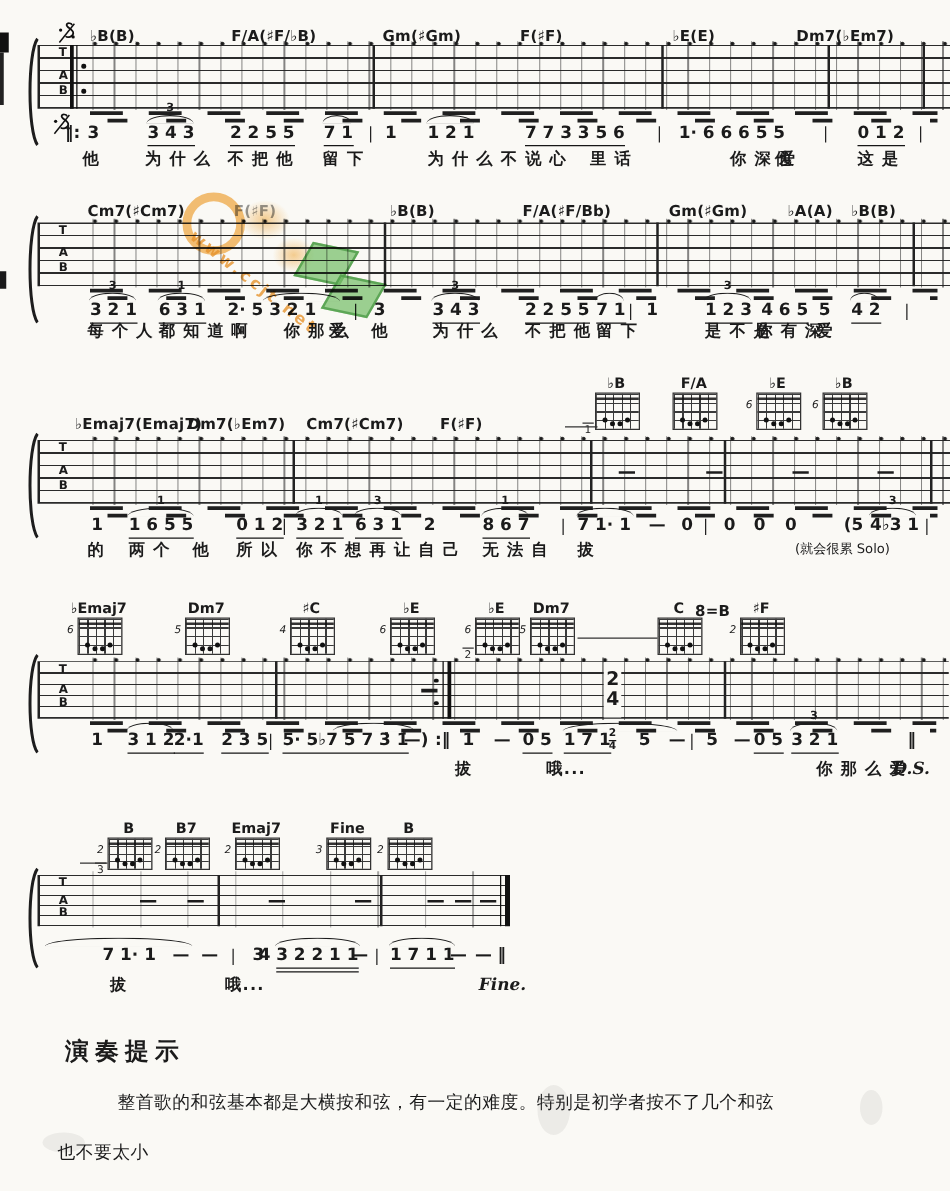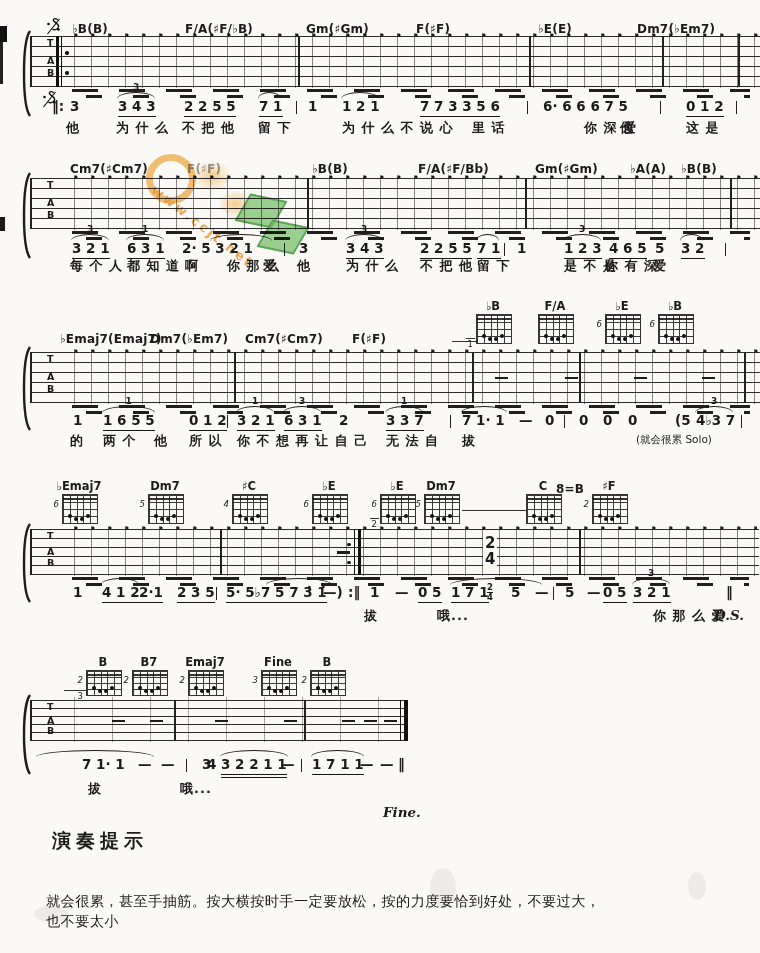--- a/index.html
+++ b/index.html
@@ -68,21 +68,21 @@
   <div class="abs" id="wm">
     <div class="wmring" style="left:146px;top:154px;"></div>
     <div class="wmblob" style="left:192px;top:160px;width:40px;height:32px;"></div>
     <div class="wmblob" style="left:218px;top:190px;width:34px;height:28px;"></div>
     <div class="wmtext" style="left:158px;top:182px;">www.ccjt.net</div>
     <div class="wmgreen" style="left:242px;top:196px;"></div>
     <div class="wmgreen" style="left:264px;top:222px;"></div>
   </div>
 
   <div class="abs title" style="left:52px;top:828px;">演奏提示</div>
-  <div class="abs para" style="left:46px;top:892px;">就会很累，甚至手抽筋。按大横按时手一定要放松，按的力度要恰到好处，不要过大，</div>
+  <div class="abs para" style="left:94px;top:872px;">整首歌的和弦基本都是大横按和弦，有一定的难度。特别是初学者按不了几个和弦</div>
   <div class="abs para" style="left:46px;top:912px;">也不要太小</div>
 
   <div class="abs" style="left:0;top:26px;width:7px;height:16px;background:#111;"></div>
   <div class="abs" style="left:0;top:42px;width:3px;height:42px;background:#222;"></div>
   <div class="abs" style="left:0;top:217px;width:5px;height:14px;background:#1a1a1a;"></div>
   <div class="abs smudge" style="left:34px;top:906px;width:34px;height:16px;"></div>
   <div class="abs smudge" style="left:430px;top:868px;width:26px;height:40px;"></div>
   <div class="abs smudge" style="left:688px;top:872px;width:18px;height:28px;"></div>
 <div class="abs" style="left: 19px; top: 30px;"><svg width="12" height="87" viewBox="0 0 12 87">
         <path d="M11,1 C3,12 3,75 11,86" fill="none" stroke="#1d1d1d" stroke-width="2.4"></path>
@@ -128,21 +128,21 @@
     <div class="abs tupEl" style="left: 133px; top: 83px;">3</div>
     <div class="abs num u1" style="left: 184px; top: 100px;">2 2 5 5</div>
     <div class="abs num u1" style="left: 259px; top: 100px;">7 1</div>
     <div class="abs arcEl" style="left: 258px; top: 92px; width: 23px;"></div>
     <div class="abs nbar" style="left: 296px; top: 101px;"></div>
     <div class="abs num" style="left: 308px; top: 100px;">1</div>
     <div class="abs num" style="left: 342px; top: 100px;">1 2 1</div>
     <div class="abs arcEl" style="left: 341px; top: 92px; width: 38px;"></div>
     <div class="abs num u1" style="left: 420px; top: 100px;">7 7 3 3 5 6</div>
     <div class="abs nbar" style="left: 527px; top: 101px;"></div>
-    <div class="abs num" style="left: 543px; top: 100px;">6· 6 6 6 7 5</div>
+    <div class="abs num" style="left: 543px; top: 100px;">1· 6 6 6 5 5</div>
     <div class="abs nbar" style="left: 660px; top: 101px;"></div>
     <div class="abs num u1" style="left: 686px; top: 100px;">0 1 2</div>
     <div class="abs nbar" style="left: 736px; top: 101px;"></div>
     <div class="abs lyr" style="left: 66px; top: 121px;">他</div>
     <div class="abs lyr" style="left: 116px; top: 121px;">为 什 么</div>
     <div class="abs lyr" style="left: 182px; top: 121px;">不 把 他</div>
     <div class="abs lyr" style="left: 258px; top: 121px;">留 下</div>
     <div class="abs lyr" style="left: 342px; top: 121px;">为 什 么 不 说 心</div>
     <div class="abs lyr" style="left: 472px; top: 121px;">里 话</div>
     <div class="abs lyr" style="left: 584px; top: 121px;">你 深 爱</div>
@@ -185,21 +185,21 @@
     <div class="abs num u1" style="left: 420px; top: 242px;">2 2 5 5</div>
     <div class="abs num u1" style="left: 477px; top: 242px;">7 1</div>
     <div class="abs arcEl" style="left: 476px; top: 234px; width: 23px;"></div>
     <div class="abs nbar" style="left: 504px; top: 243px;"></div>
     <div class="abs num" style="left: 517px; top: 242px;">1</div>
     <div class="abs num u1" style="left: 564px; top: 242px;">1 2 3</div>
     <div class="abs arcEl" style="left: 563px; top: 234px; width: 38px;"></div>
     <div class="abs tupEl" style="left: 579px; top: 225px;">3</div>
     <div class="abs num u1" style="left: 609px; top: 242px;">4 6 5</div>
     <div class="abs num" style="left: 655px; top: 242px;">5</div>
-    <div class="abs num u1" style="left: 681px; top: 242px;">3 2</div>
+    <div class="abs num u1" style="left: 681px; top: 242px;">4 2</div>
     <div class="abs arcEl" style="left: 680px; top: 234px; width: 23px;"></div>
     <div class="abs nbar" style="left: 725px; top: 243px;"></div>
     <div class="abs lyr" style="left: 70px; top: 259px;">每 个 人</div>
     <div class="abs lyr" style="left: 127px; top: 259px;">都 知 道</div>
     <div class="abs lyr" style="left: 185px; top: 259px;">啊</div>
     <div class="abs lyr" style="left: 227px; top: 259px;">你 那 么</div>
     <div class="abs lyr" style="left: 263px; top: 259px;">爱</div>
     <div class="abs lyr" style="left: 297px; top: 259px;">他</div>
     <div class="abs lyr" style="left: 346px; top: 259px;">为 什 么</div>
     <div class="abs lyr" style="left: 420px; top: 259px;">不 把 他</div>
@@ -275,34 +275,34 @@
     <div class="abs tupEl" style="left: 125.5px; top: 397px;">1</div>
     <div class="abs num u1" style="left: 189px; top: 414px;">0 1 2</div>
     <div class="abs nbar" style="left: 227px; top: 415px;"></div>
     <div class="abs num u1" style="left: 237px; top: 414px;">3 2 1</div>
     <div class="abs arcEl" style="left: 236px; top: 406px; width: 38px;"></div>
     <div class="abs tupEl" style="left: 252px; top: 397px;">1</div>
     <div class="abs num u1" style="left: 284px; top: 414px;">6 3 1</div>
     <div class="abs arcEl" style="left: 283px; top: 406px; width: 38px;"></div>
     <div class="abs tupEl" style="left: 299px; top: 397px;">3</div>
     <div class="abs num" style="left: 339px; top: 414px;">2</div>
-    <div class="abs num u1" style="left: 386px; top: 414px;">3 3 7</div>
+    <div class="abs num u1" style="left: 386px; top: 414px;">8 6 7</div>
     <div class="abs arcEl" style="left: 385px; top: 406px; width: 38px;"></div>
     <div class="abs tupEl" style="left: 401px; top: 397px;">1</div>
     <div class="abs nbar" style="left: 450px; top: 415px;"></div>
     <div class="abs num" style="left: 462px; top: 414px;">7 1· 1</div>
     <div class="abs arcEl" style="left: 461px; top: 406px; width: 46px;"></div>
     <div class="abs num" style="left: 519px; top: 414px;">—</div>
     <div class="abs num" style="left: 545px; top: 414px;">0</div>
     <div class="abs nbar" style="left: 564px; top: 415px;"></div>
     <div class="abs num" style="left: 579px; top: 414px;">0</div>
     <div class="abs num" style="left: 603px; top: 414px;">0</div>
     <div class="abs num" style="left: 628px; top: 414px;">0</div>
     <div class="abs num" style="left: 675px; top: 414px;">(5</div>
-    <div class="abs num" style="left: 696px; top: 414px;">4♭3 7</div>
+    <div class="abs num" style="left: 696px; top: 414px;">4♭3 1</div>
     <div class="abs arcEl" style="left: 695px; top: 406px; width: 38px;"></div>
     <div class="abs tupEl" style="left: 711px; top: 397px;">3</div>
     <div class="abs nbar" style="left: 741px; top: 415px;"></div>
     <div class="abs lyr" style="left: 70px; top: 434px;">的</div>
     <div class="abs lyr" style="left: 103px; top: 434px;">两 个</div>
     <div class="abs lyr" style="left: 154px; top: 434px;">他</div>
     <div class="abs lyr" style="left: 189px; top: 434px;">所 以</div>
     <div class="abs lyr" style="left: 237px; top: 434px;">你 不 想 再 让 自 己</div>
     <div class="abs lyr" style="left: 386px; top: 434px;">无 法 自</div>
     <div class="abs lyr" style="left: 462px; top: 434px;">拔</div>
@@ -405,21 +405,21 @@
       <div class="rdot" style="left: 315px; top: 31.5px;"></div>
       <div class="rline" style="left: 322px; width: 1.3px;"></div>
       <div class="rline" style="left: 326px; width: 3px;"></div>
       <div class="tsigStaff" style="left: 451px; top: 1px; height: 44px;">
         <span>2</span>
         <span>4</span>
       </div>
     </div>
     <div class="abs beams" style="left: 72px; top: 577px; width: 677px;"></div>
     <div class="abs num" style="left: 73px; top: 586px;">1</div>
-    <div class="abs num u1" style="left: 102px; top: 586px;">4 1 2</div>
+    <div class="abs num u1" style="left: 102px; top: 586px;">3 1 2</div>
     <div class="abs arcEl" style="left: 101px; top: 578px; width: 38px;"></div>
     <div class="abs num u1" style="left: 139px; top: 586px;">2·1</div>
     <div class="abs num u1" style="left: 177px; top: 586px;">2 3 5</div>
     <div class="abs nbar" style="left: 216px; top: 587px;"></div>
     <div class="abs num u1" style="left: 226px; top: 586px;">5· 5♭7 5 7 3̇ 1̇</div>
     <div class="abs arcEl" style="left: 266px; top: 578px; width: 66px;"></div>
     <div class="abs num" style="left: 323px; top: 586px;">—)</div>
     <div class="abs num" style="left: 348px; top: 586px;">:‖</div>
     <div class="abs num" style="left: 370px; top: 586px;">1</div>
     <div class="abs num" style="left: 395px; top: 586px;">—</div>
@@ -528,15 +528,15 @@
     <div class="abs arcEl" style="left: 220px; top: 750px; width: 68px;"></div>
     <div class="abs num" style="left: 281px; top: 758px;">—</div>
     <div class="abs nbar" style="left: 301px; top: 759px;"></div>
     <div class="abs num u1" style="left: 312px; top: 758px;">1 7 1 1</div>
     <div class="abs arcEl" style="left: 311px; top: 750px; width: 53px;"></div>
     <div class="abs num" style="left: 360px; top: 758px;">—</div>
     <div class="abs num" style="left: 380px; top: 758px;">—</div>
     <div class="abs num" style="left: 398px; top: 758px;">‖</div>
     <div class="abs lyr" style="left: 88px; top: 782px;">拔</div>
     <div class="abs lyr" style="left: 180px; top: 782px;">哦...</div>
-    <div class="abs lyr fine" style="left: 383px; top: 806px;">Fine.</div>
+    <div class="abs lyr fine" style="left: 383px; top: 782px;">Fine.</div>
     <div class="abs conn" style="left: 64px; top: 690px; width: 22px;"></div>
   </div>
 
 </body></html>

